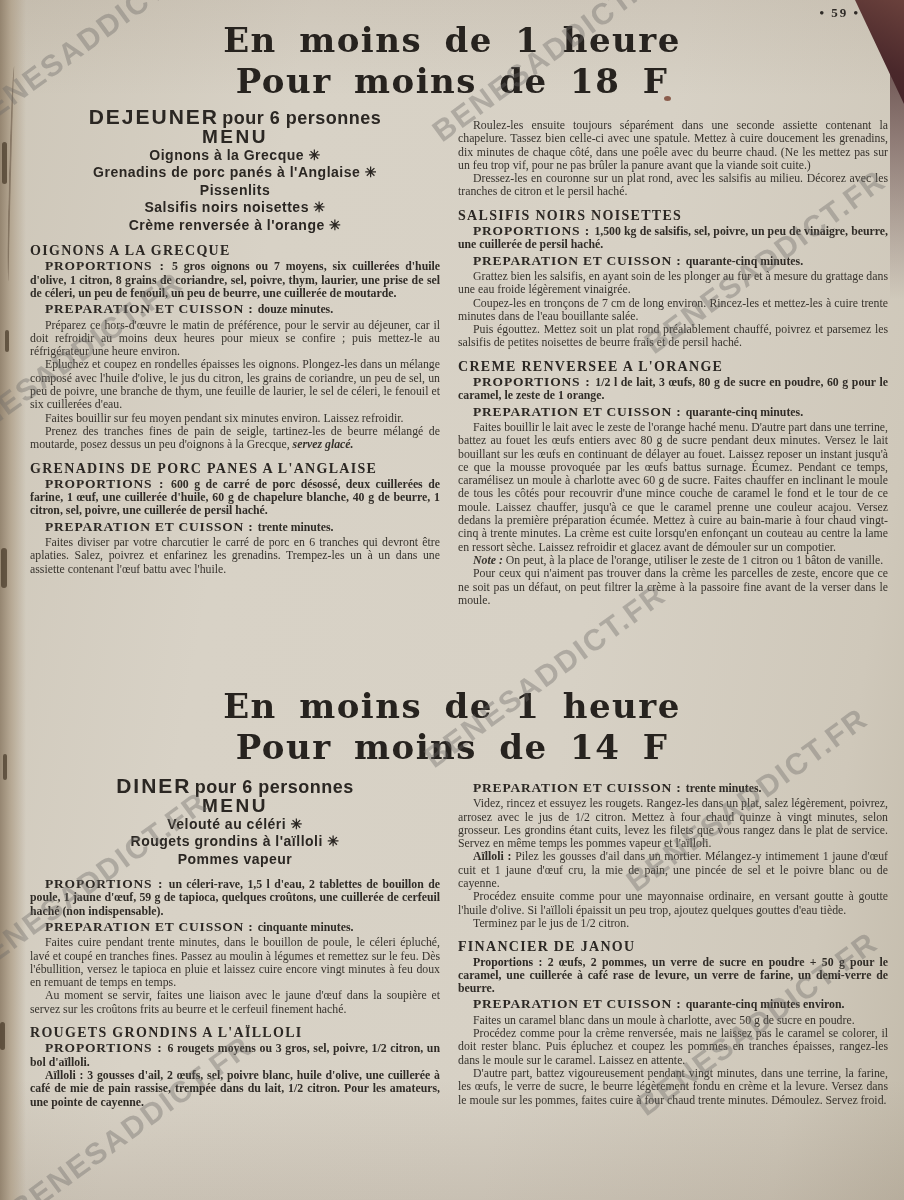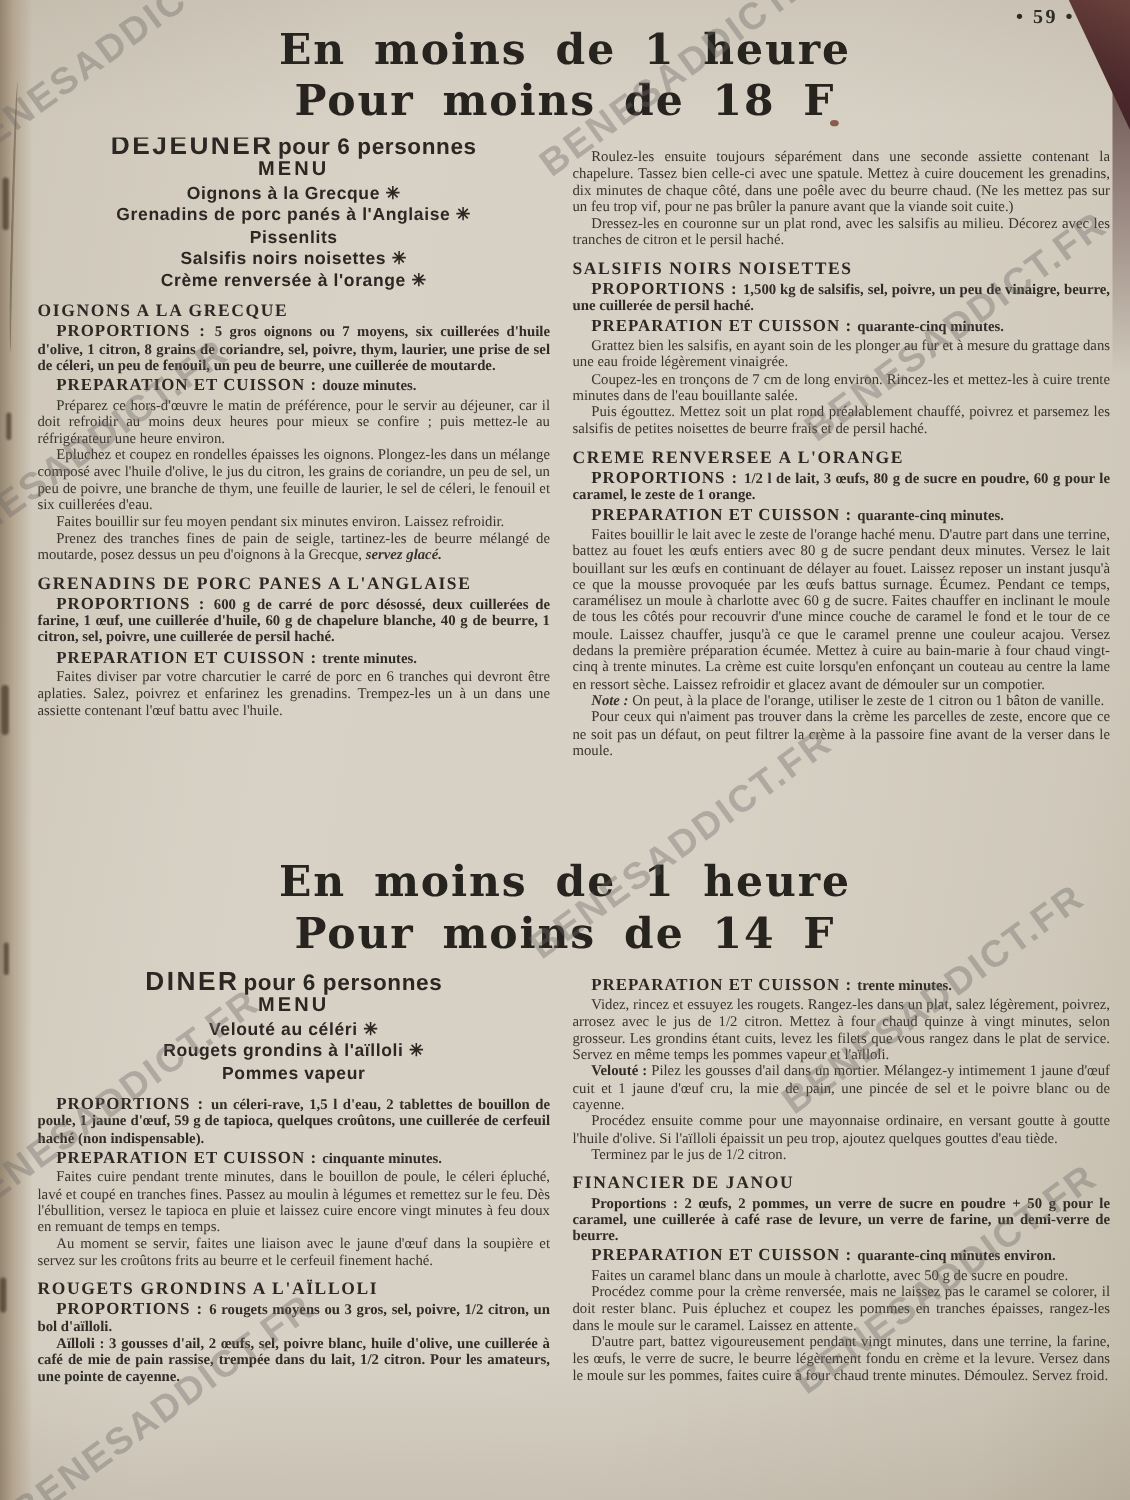--- a/index.html
+++ b/index.html
@@ -19,21 +19,21 @@
   .corner-tr{position:absolute;top:0;right:0;width:70px;height:104px;
     background:linear-gradient(205deg,#6a413c 0%,#4a282b 55%,#3f2126 100%);
     clip-path:polygon(30% 0,100% 0,100% 100%);}
   .spine{position:absolute;left:0;top:0;width:26px;height:1200px;opacity:.85;
     background:linear-gradient(90deg,#8b7a64 0%,#b1a28c 42%,rgba(215,209,197,0) 100%);}
   .crease{position:absolute;left:9px;top:66px;width:3px;height:215px;
     border-left:2px solid rgba(70,52,38,.40);border-radius:50%;transform:rotate(1.5deg);}
   .dash{position:absolute;background:#463827;border-radius:3px;filter:blur(.7px);opacity:.7;}
   .speck{position:absolute;left:664px;top:96px;width:7px;height:5px;border-radius:50%;background:#7d4836;opacity:.85;}
 
-  .pagenum{position:absolute;top:5px;right:44px;font-weight:700;font-size:16px;
+  .pagenum{position:absolute;top:5px;right:44px;font-weight:700;font-size:13px;
     letter-spacing:2px;color:#2f2b27;}
 
   .sec-title{position:absolute;left:0;width:100%;text-align:center;
     font-family:"DejaVu Serif", serif;font-weight:700;font-size:34px;line-height:41px;
     letter-spacing:1.5px;word-spacing:9px;color:#27231f;}
   .t1{top:20px;}
   .t2{top:686px;}
 
   .cols{position:absolute;left:30px;width:858px;display:flex;gap:18px;overflow:hidden;}
   .cols1{top:110px;height:568px;}
@@ -41,21 +41,21 @@
   .col{font-size:11.8px;line-height:13.3px;text-align:justify;color:#37332d;}
   .colL{width:410px;flex:0 0 410px;}
   .colR{flex:1;padding-top:9px;}
   .cols2 .colL{padding-top:9px;}
 
   .meal-head{text-align:center;font-family:"Liberation Sans", sans-serif;
     color:#2b2723;margin-bottom:3px;}
   .meal-name{font-size:21px;font-weight:700;letter-spacing:2px;}
   .meal-suffix{font-size:18px;font-weight:700;letter-spacing:.5px;}
   .menu-label{text-align:center;font-family:"Liberation Sans", sans-serif;
-    font-weight:700;font-size:16px;letter-spacing:2.5px;margin:3px 0 3px;color:#2b2723;}
+    font-weight:700;font-size:19px;letter-spacing:2.5px;margin:3px 0 3px;color:#2b2723;}
   .menu-list{margin-bottom:9px;}
   .menu-item{text-align:center;font-family:"Liberation Sans", sans-serif;
     font-weight:700;font-size:14px;line-height:17.5px;letter-spacing:.5px;color:#2b2723;}
 
   .blk{text-indent:15px;}
   .blk-h{font-weight:700;font-size:14px;letter-spacing:1.3px;margin:10px 0 2px;
     text-indent:0;color:#2c2824;}
   .blk-props{font-weight:700;color:#302c27;}
   .blk-prep{margin:2px 0;}
   .rs-bl{font-weight:700;font-size:13.5px;letter-spacing:.8px;color:#2c2824;}
@@ -161,21 +161,21 @@
           <div class="blk blk-p"><span class="rs-n">Au moment se servir, faites une liaison avec le jaune d'œuf dans la soupière et servez sur les croûtons frits au beurre et le cerfeuil finement haché.</span></div>
           <div class="blk blk-h"><span class="rs-n">ROUGETS GRONDINS A L'AÏLLOLI</span></div>
           <div class="blk blk-props"><span class="rs-bl">PROPORTIONS : </span><span class="rs-b">6 rougets moyens ou 3 gros, sel, poivre, 1/2 citron, un bol d'aïlloli.</span></div>
           <div class="blk blk-props"><span class="rs-b">Aïlloli : 3 gousses d'ail, 2 œufs, sel, poivre blanc, huile d'olive, une cuillerée à café de mie de pain rassise, trempée dans du lait, 1/2 citron. Pour les amateurs, une pointe de cayenne.</span></div>
         </div>
     </div>
     <div class="col colR">
       <div class="blocks">
           <div class="blk blk-prep"><span class="rs-bl">PREPARATION ET CUISSON : </span><span class="rs-b">trente minutes.</span></div>
           <div class="blk blk-p"><span class="rs-n">Videz, rincez et essuyez les rougets. Rangez-les dans un plat, salez légèrement, poivrez, arrosez avec le jus de 1/2 citron. Mettez à four chaud quinze à vingt minutes, selon grosseur. Les grondins étant cuits, levez les filets que vous rangez dans le plat de service. Servez en même temps les pommes vapeur et l'aïlloli.</span></div>
-          <div class="blk blk-p"><span class="rs-b">Velouté : </span><span class="rs-n">Pilez les gousses d'ail dans un mortier. Mélangez-y intimement 1 jaune d'œuf cuit et 1 jaune d'œuf cru, la mie de pain, une pincée de sel et le poivre blanc ou de cayenne.</span></div>
+          <div class="blk blk-p"><span class="rs-b">Aïlloli : </span><span class="rs-n">Pilez les gousses d'ail dans un mortier. Mélangez-y intimement 1 jaune d'œuf cuit et 1 jaune d'œuf cru, la mie de pain, une pincée de sel et le poivre blanc ou de cayenne.</span></div>
           <div class="blk blk-p"><span class="rs-n">Procédez ensuite comme pour une mayonnaise ordinaire, en versant goutte à goutte l'huile d'olive. Si l'aïlloli épaissit un peu trop, ajoutez quelques gouttes d'eau tiède.</span></div>
           <div class="blk blk-p"><span class="rs-n">Terminez par le jus de 1/2 citron.</span></div>
           <div class="blk blk-h"><span class="rs-n">FINANCIER DE JANOU</span></div>
           <div class="blk blk-props"><span class="rs-bl2">Proportions : </span><span class="rs-b">2 œufs, 2 pommes, un verre de sucre en poudre + 50 g pour le caramel, une cuillerée à café rase de levure, un verre de farine, un demi-verre de beurre.</span></div>
           <div class="blk blk-prep"><span class="rs-bl">PREPARATION ET CUISSON : </span><span class="rs-b">quarante-cinq minutes environ.</span></div>
           <div class="blk blk-p"><span class="rs-n">Faites un caramel blanc dans un moule à charlotte, avec 50 g de sucre en poudre.</span></div>
           <div class="blk blk-p"><span class="rs-n">Procédez comme pour la crème renversée, mais ne laissez pas le caramel se colorer, il doit rester blanc. Puis épluchez et coupez les pommes en tranches épaisses, rangez-les dans le moule sur le caramel. Laissez en attente.</span></div>
           <div class="blk blk-p"><span class="rs-n">D'autre part, battez vigoureusement pendant vingt minutes, dans une terrine, la farine, les œufs, le verre de sucre, le beurre légèrement fondu en crème et la levure. Versez dans le moule sur les pommes, faites cuire à four chaud trente minutes. Démoulez. Servez froid.</span></div>
         </div>
     </div>

